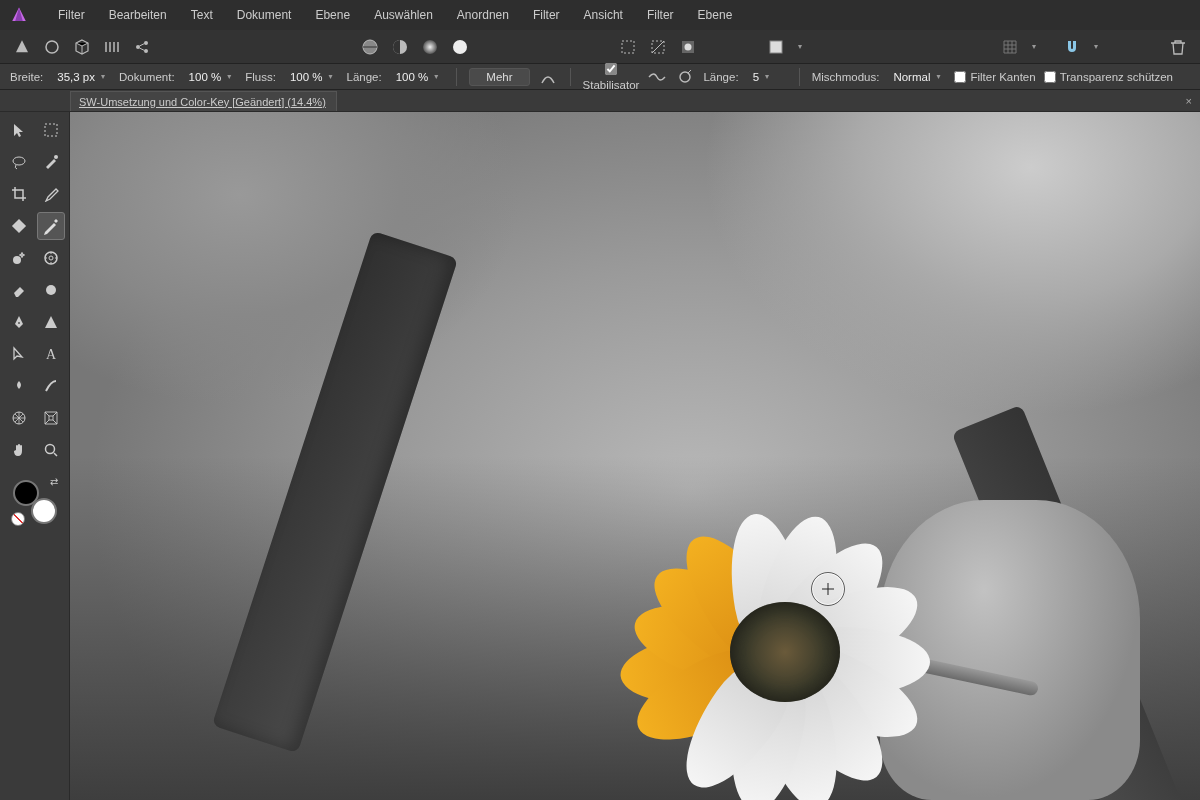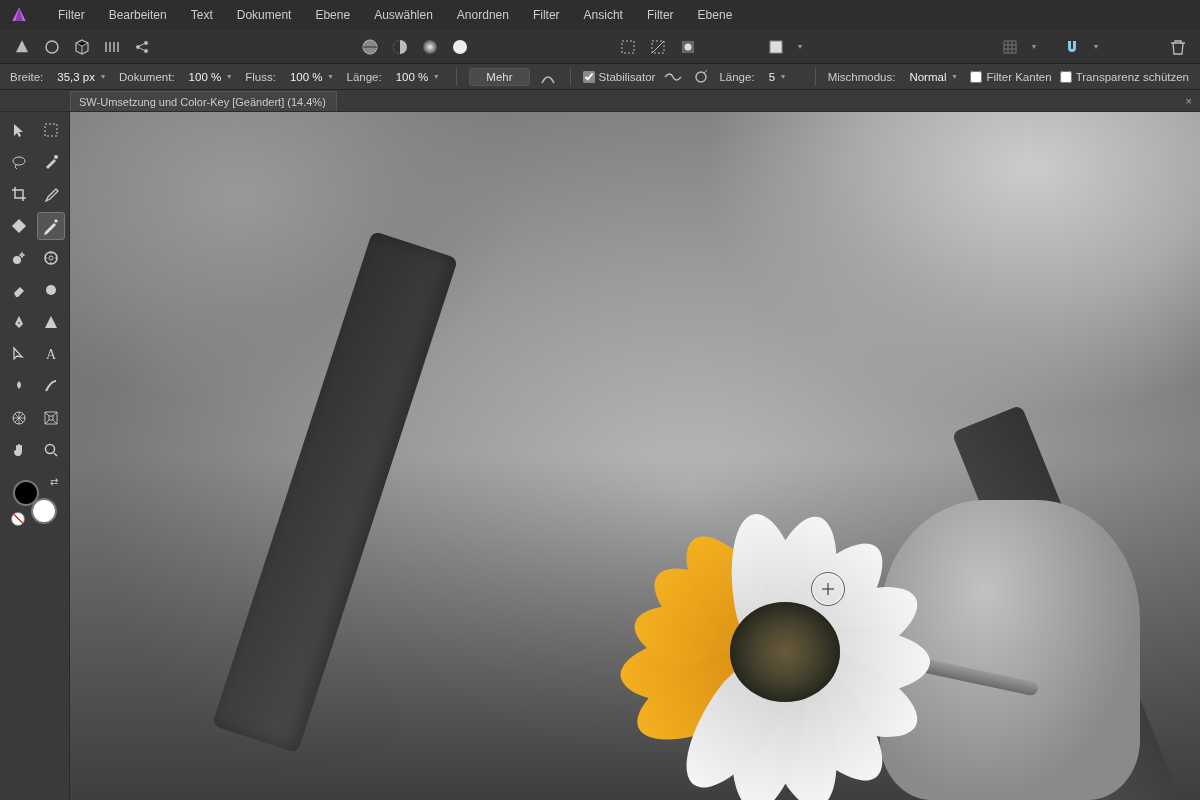--- a/index.html
+++ b/index.html
@@ -13,21 +13,21 @@
   .toolbar .iconbtn { width: 24px; height: 24px; display:flex;align-items:center;justify-content:center; border-radius:3px; cursor:pointer; }
   .optionsbar { height: 26px; background: #3a3a3a; border-bottom: 1px solid #222; display: flex; align-items: center; padding: 0 10px; gap: 8px; font-size: 11.5px; color:#ccc; }
   .optionsbar .lbl { color:#ccc; }
   .optionsbar .val { color:#eee; padding:0 6px; }
   .optionsbar .dd { cursor:pointer; display:inline-flex; align-items:center; }
   .optionsbar .dd::after { content:"▾"; font-size:8px; color:#999; margin-left:6px; }
   .optionsbar .btn { background:#4a4a4a; border:1px solid #555; padding:2px 16px; border-radius:3px; cursor:pointer; color:#ddd;}
   .optionsbar .sq { width:20px; height:20px; display:flex;align-items:center;justify-content:center; cursor:pointer; border-radius:2px; }
   .optionsbar input[type=checkbox]{ accent-color:#888; width:12px;height:12px; }
   .optionsbar .sep { width:1px; height:18px; background:#555; margin:0 4px; }
-  .docrow { height:22px; background:#3a3a3a; display:flex; align-items:center; padding-left:70px; font-size:11px; color:#ccc; position:relative; border-bottom:1px solid #2a2a2a;}
+  .docrow { height:22px; background:#3a3a3a; display:flex; align-items:center; padding-left:70px; font-size:11px; color:#ccc; position:relative; border-bottom:1px solid #2a2a2a;text-decoration:underline;}
   .docrow .tab { background:#444; padding:2px 10px 2px 8px; border-radius:0; border-top:1px solid #555; border-left:1px solid #555; border-right:1px solid #555; height:20px; line-height:16px;}
   .docrow .close-far { position:absolute; right:8px; color:#aaa; cursor:pointer; }
   .workspace { display:flex; height: calc(800px - 30px - 34px - 26px - 22px); }
   .tools { width:70px; background:#3a3a3a; border-right:1px solid #2a2a2a; display:flex; flex-direction:column; align-items:center; padding-top:4px; }
   .toolgrid { display:grid; grid-template-columns: 28px 28px; gap:4px; }
   .tool { width:28px; height:28px; display:flex; align-items:center; justify-content:center; cursor:pointer; border-radius:3px; }
   .tool.selected { background:#555; border:1px solid #777; }
   .colorwells { margin-top:16px; position:relative; width:44px; height:44px; }
   .colorwells .c1 { position:absolute; width:26px; height:26px; border-radius:50%; background:#000; border:2px solid #777; top:0; left:0; }
   .colorwells .c2 { position:absolute; width:26px; height:26px; border-radius:50%; background:#fff; border:2px solid #777; bottom:0; right:0; }
@@ -216,21 +216,21 @@
   <span class="lbl">Länge:</span>
   <span class="val dd">100 %</span>
   <span class="sep"></span>
   <span class="btn">Mehr</span>
   <span class="sq">
       <svg width="16" height="16">
         <path d="M2 14 Q8 2 14 14" stroke="#bbb" fill="none" stroke-width="1.5"></path>
       </svg>
     </span>
   <span class="sep"></span>
-  <label style="display:flex;align-items:center;gap:4px;cursor:pointer;">
+  <label style="display:flex;align-items:center;gap:4px;cursor:pointer;flex-direction:column;">
     <input type="checkbox" checked="" style="">
     <span>Stabilisator</span>
   </label>
   <span class="sq">
       <svg width="18" height="14">
         <path d="M1 7 Q6 1 9 7 T17 7" stroke="#bbb" fill="none" stroke-width="1.4"></path>
       </svg>
     </span>
   <span class="sq">
       <svg width="16" height="16">

